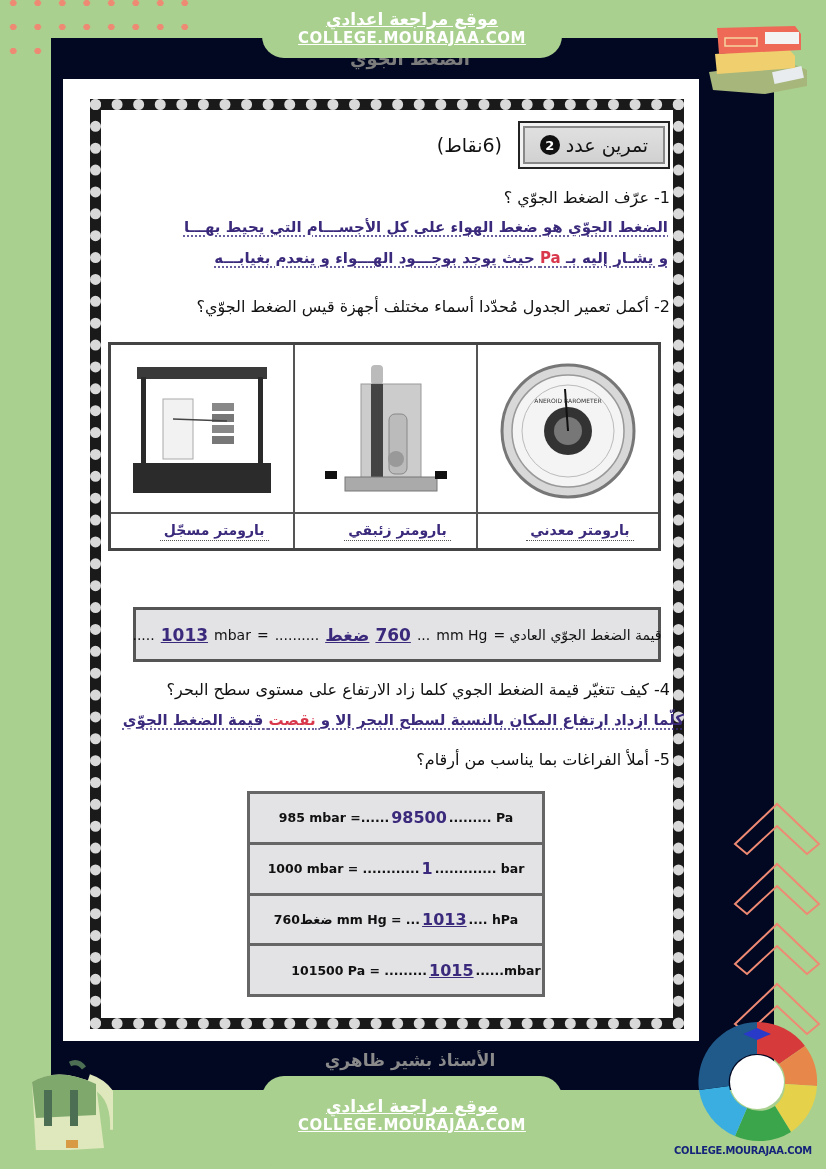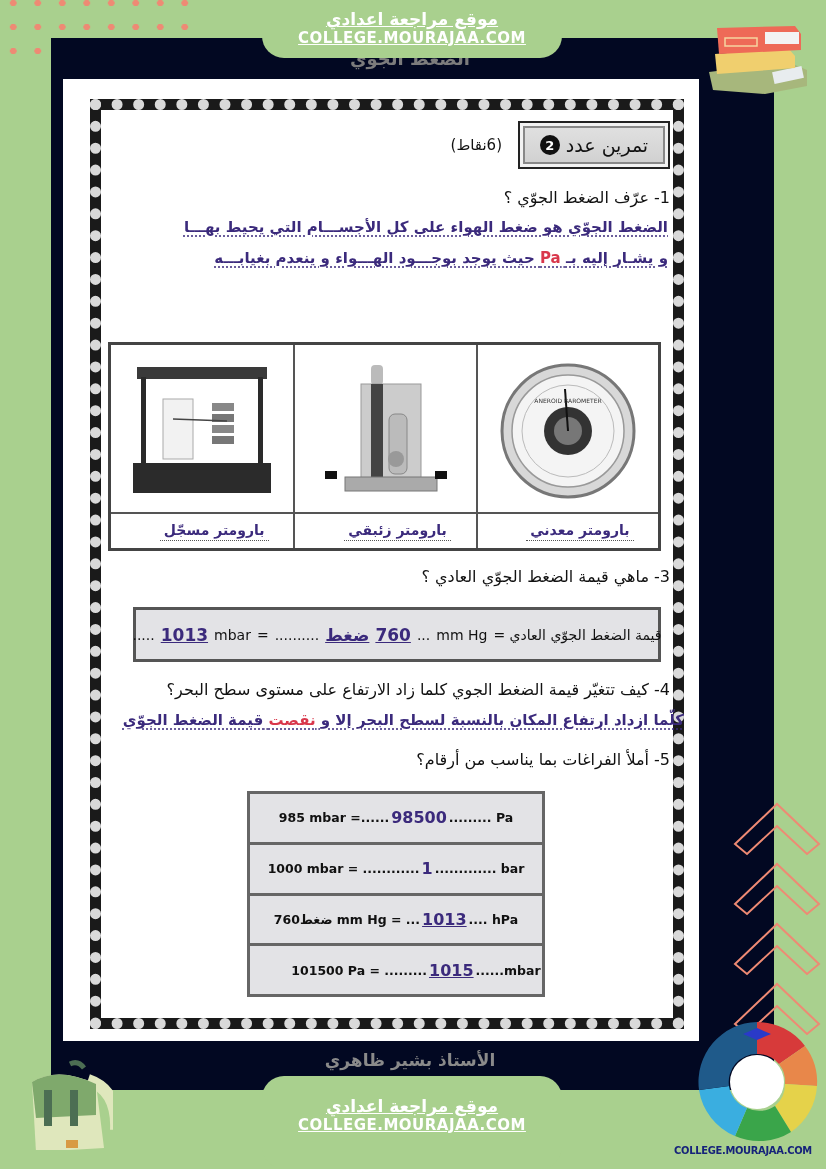--- a/index.html
+++ b/index.html
@@ -51,21 +51,21 @@
     border: 2px solid #222;
     box-shadow: inset 0 0 0 3px #f2f2f2, inset 0 0 0 5px #888;
     display: flex; align-items: center; justify-content: center; gap: 6px;
     font-size: 19px; color: #111;
   }
   .num-circle {
     display: inline-flex; width: 20px; height: 20px; border-radius: 50%;
     background: #111; color: #fff; font-size: 13px; font-weight: bold;
     align-items: center; justify-content: center;
   }
-  .points { font-size: 15px; color: #111; }
+  .points { font-size: 19px; color: #111; }
 
   .q { position: absolute; right: 6px; font-size: 16px; color: #111; white-space: nowrap; }
   .answer {
     position: absolute; right: 8px; font-size: 15px; font-weight: bold; color: #3b2a7c;
     white-space: nowrap; text-decoration: underline dotted #3b2a7c; text-underline-offset: 4px;
   }
   .red { color: #d9374b; }
 
   
   .inst-table {
@@ -149,20 +149,21 @@
   </div>
 
   <div class="q" style="top:78px">1- عرّف الضغط الجوّي ؟</div>
   <div class="answer" style="top:108px">الضغط الجوّي هو ضغط الهواء على كل الأجســـام التي يحيط بهـــا</div>
   <div class="answer" style="top:139px">
     <span>و يشـار إليه بـ</span>
     <span class="red">Pa</span>
     <span>حيث يوجد بوجـــود الهـــواء و ينعدم بغيابـــه</span>
   </div>
 
+  <div class="q" style="top:187px">2- أكمل تعمير الجدول مُحدّدا أسماء مختلف أجهزة قيس الضغط الجوّي؟</div>
 
   <div class="inst-table">
     <div class="inst-cell">
       <svg class="pic" viewBox="0 0 150 140">
         <circle cx="75" cy="72" r="66" fill="#d8d8d8" stroke="#777" stroke-width="3"></circle>
         <circle cx="75" cy="72" r="56" fill="#f4f4f4" stroke="#999" stroke-width="1.5"></circle>
         <circle cx="75" cy="72" r="46" fill="none" stroke="#bbb" stroke-width="1"></circle>
         <circle cx="75" cy="72" r="24" fill="#333"></circle>
         <circle cx="75" cy="72" r="14" fill="#777"></circle>
         <line x1="75" y1="72" x2="72" y2="30" stroke="#111" stroke-width="2"></line>
@@ -199,21 +200,20 @@
       <span class="inst-label">بارومتر معدني</span>
     </div>
     <div class="inst-cell label">
       <span class="inst-label">بارومتر زئبقي</span>
     </div>
     <div class="inst-cell label">
       <span class="inst-label">بارومتر مسجّل</span>
     </div>
   </div>
 
-  <div class="q" style="top:457px">3- ماهي قيمة الضغط الجوّي العادي ؟</div>
 
   <div class="box-q3">
     <span>قيمة الضغط الجوّي العادي =</span>
     <span style="direction:ltr">mm Hg</span>
     <span>...</span>
     <span class="fill">760</span>
     <span class="fill">ضغط</span>
     <span>..........</span>
     <span>=</span>
     <span style="direction:ltr">mbar</span>

